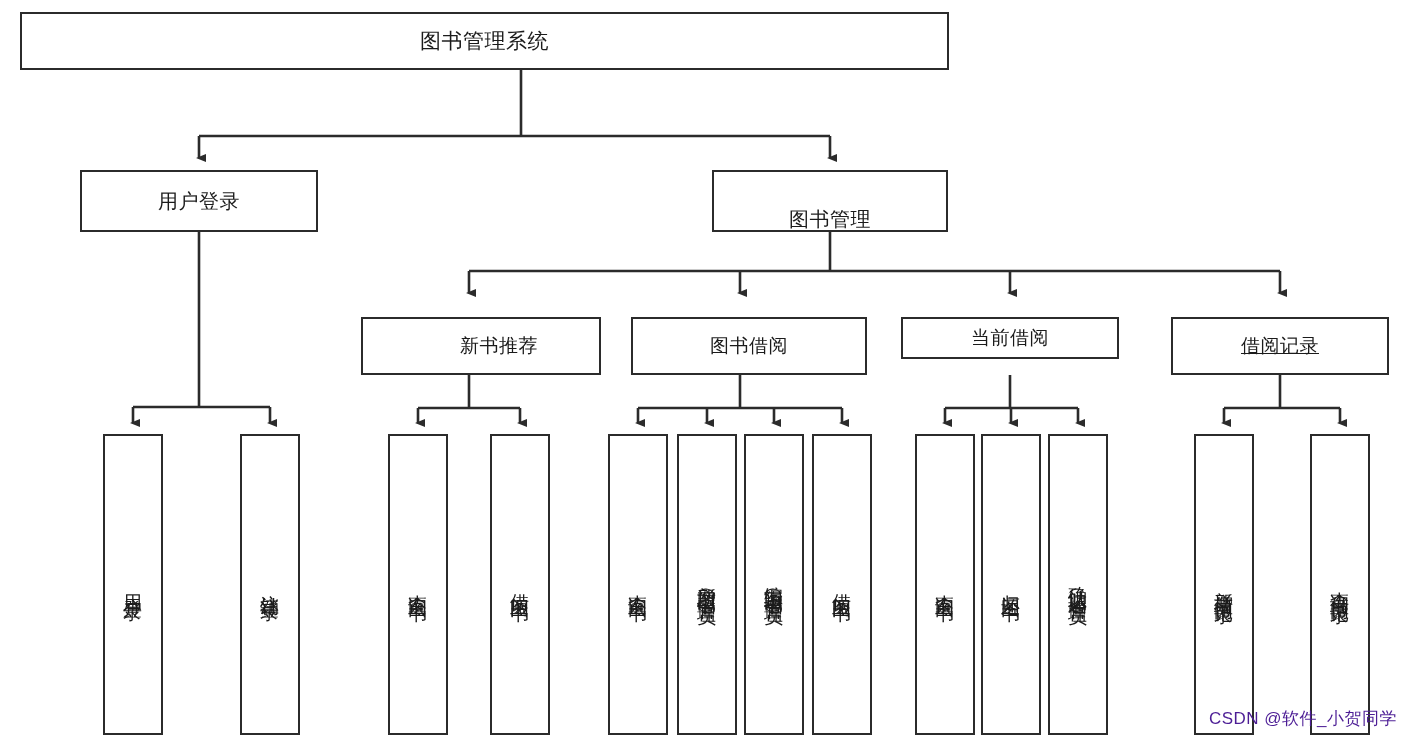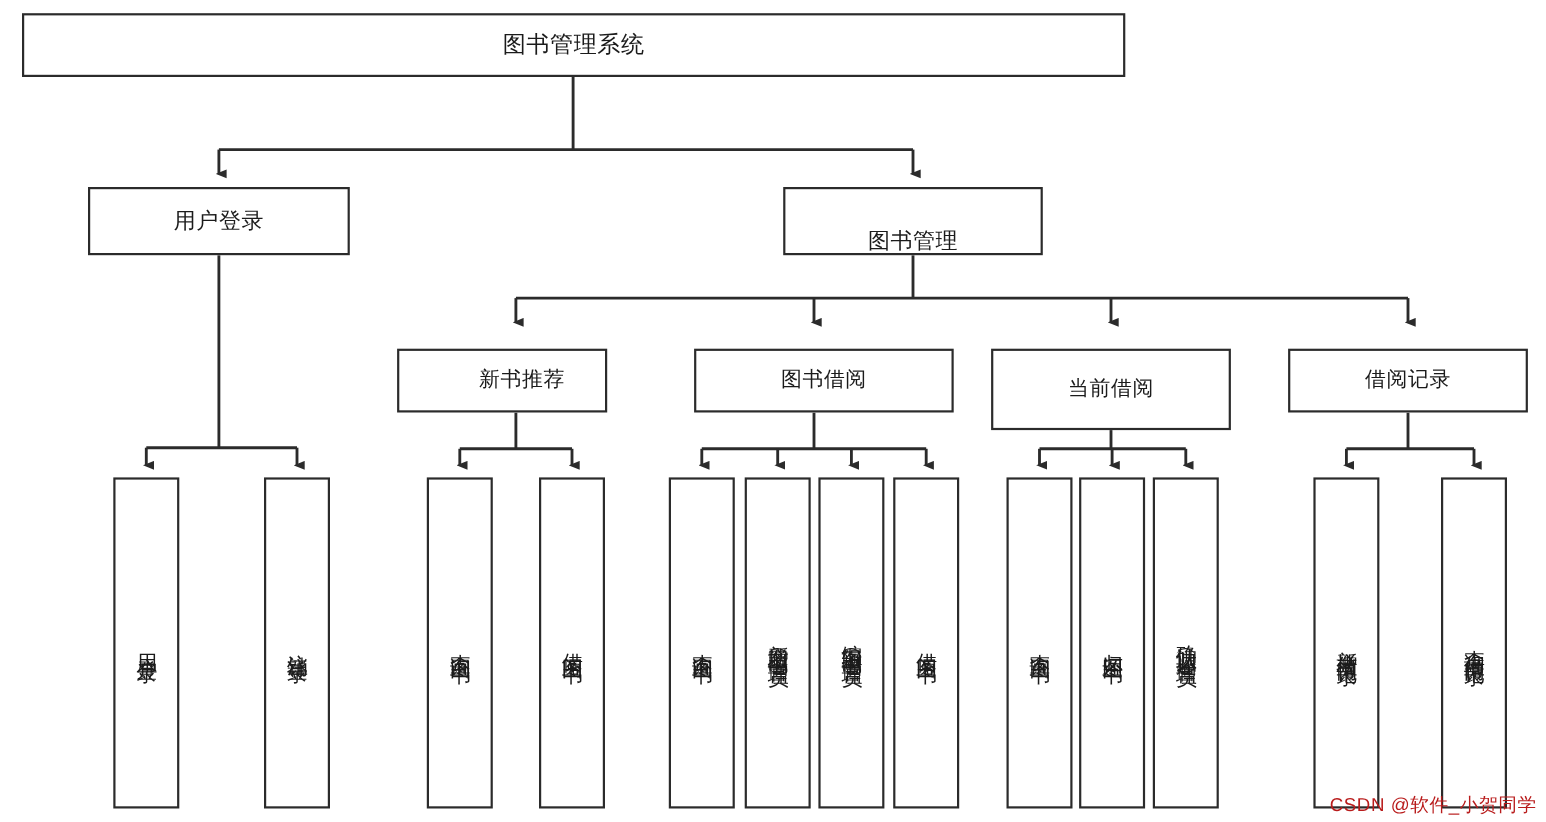--- a/index.html
+++ b/index.html
@@ -59,23 +59,23 @@
     writing-mode: vertical-rl;
     text-orientation: upright;
     letter-spacing: 3px;
     line-height: 1;
     white-space: nowrap;
     max-height: 100%;
   }
   #watermark {
     position: absolute;
     right: 8px;
-    bottom: 4px;
+    bottom: 17px;
     font-size: 17px;
-    color: #b91c1c;
+    color: #4c1d95;
     letter-spacing: 0.5px;
     z-index: 3;
     white-space: nowrap;
   }
 </style>
 </head>
 <body>
 
 <div id="canvas">
 
@@ -124,41 +124,41 @@
       <path d="M1011,408 L1011,423" marker-end="url(#arrow)"></path>
       <path d="M1078,408 L1078,423" marker-end="url(#arrow)"></path>
 
       <path d="M1280,375 L1280,408"></path>
       <path d="M1224,408 L1340,408"></path>
       <path d="M1224,408 L1224,423" marker-end="url(#arrow)"></path>
       <path d="M1340,408 L1340,423" marker-end="url(#arrow)"></path>
     </g>
   </svg>
 
-  <div class="node root" style="left:20px; top:12px; width:1003px; height:58px;">
+  <div class="node root" style="left:20px; top:12px; width:929px; height:58px;">
     <span class="label">图书管理系统</span>
   </div>
 
   <div class="node lvl2" style="left:80px; top:170px; width:238px; height:62px;">
     <span class="label">用户登录</span>
   </div>
   <div class="node lvl2" style="left:712px; top:170px; width:236px; height:62px;align-items:flex-end;">
     <span class="label">图书管理</span>
   </div>
 
-  <div class="node lvl3" style="left:361px; top:317px; width:191px; height:58px;padding-left:36px;">
+  <div class="node lvl3" style="left:361px; top:317px; width:240px; height:58px;padding-left:36px;">
     <span class="label">新书推荐</span>
   </div>
   <div class="node lvl3" style="left:631px; top:317px; width:236px; height:58px;">
     <span class="label">图书借阅</span>
   </div>
-  <div class="node lvl3" style="left:901px; top:317px; width:218px; height:74px;">
+  <div class="node lvl3" style="left:901px; top:317px; width:218px; height:42px;">
     <span class="label">当前借阅</span>
   </div>
-  <div class="node lvl3" style="left:1171px; top:317px; width:218px; height:58px;">
+  <div class="node lvl3" style="left:1171px; top:317px; width:218px; height:58px;text-decoration:underline;">
     <span class="label">借阅记录</span>
   </div>
 
   <div class="node leaf" style="left:103px; top:434px; width:60px; height:301px;">
     <span class="label">用户登录</span>
   </div>
   <div class="node leaf" style="left:240px; top:434px; width:60px; height:301px;">
     <span class="label">注销登录</span>
   </div>
 

